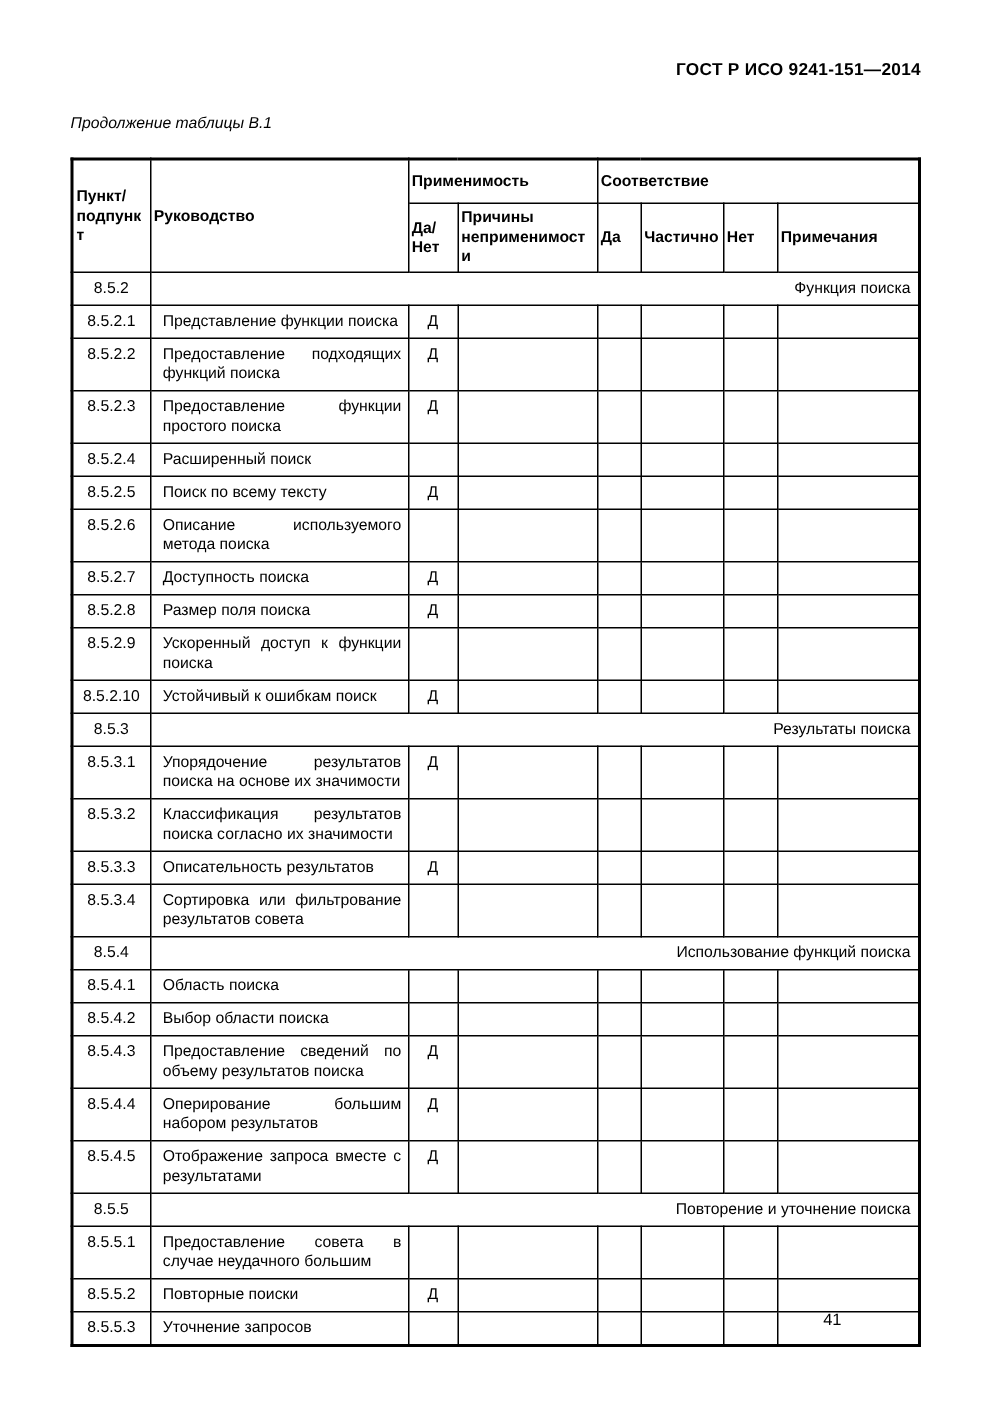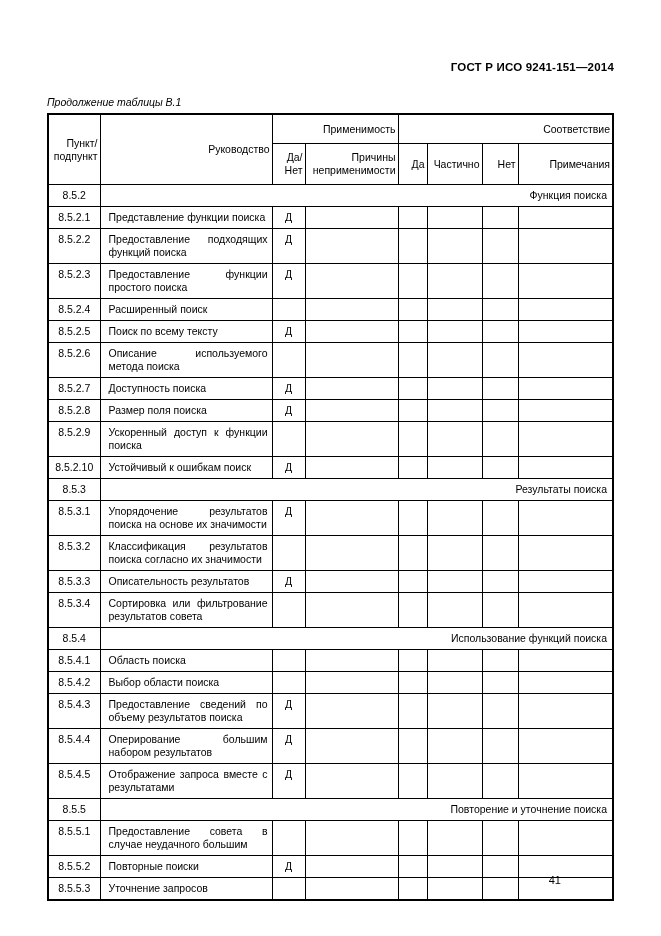--- a/index.html
+++ b/index.html
@@ -1,22 +1,22 @@
 <!DOCTYPE html>
 <html><head>
 <meta charset="utf-8">
 <style>
   html,body{margin:0;padding:0;background:#ffffff;}
   .page{position:relative;width:661px;height:936px;background:#ffffff;font-family:"Liberation Sans",sans-serif;color:#000;overflow:hidden;}
-  .content{padding:60px 47px 0 47px;}
+  .content{padding:40px 47px 0 47px;}
   .doc-header{text-align:right;font-weight:bold;font-size:11.5px;line-height:14px;letter-spacing:0.2px;}
-  .caption{font-style:italic;font-size:10.5px;margin-top:22px;margin-bottom:5px;}
+  .caption{font-style:italic;font-size:10.5px;margin-top:22px;margin-bottom:17px;}
   table.doc{border-collapse:collapse;table-layout:fixed;width:567px;border:2px solid #000;font-size:10.5px;line-height:13px;}
   .doc th,.doc td{border:1px solid #000;padding:4px 5px;vertical-align:top;overflow:hidden;word-wrap:break-word;}
-  .doc thead th{font-weight:normal;text-align:right;vertical-align:middle;padding:3px 2px;}
+  .doc thead th{font-weight:bold;text-align:left;vertical-align:middle;padding:3px 2px;}
   .doc thead tr.hdr-groups th{height:22px;}
   .doc thead tr.hdr-sub th{height:34px;}
   td.cell-id{text-align:center;padding-left:2px;padding-right:2px;}
   td.cell-guidance{text-align:justify;padding-left:8px;padding-right:4px;}
   td.cell-center{text-align:center;}
   tr.section-row td{font-weight:normal;}
   td.section-title{text-align:right;padding-left:10px;}
   .page-number{position:absolute;right:100px;bottom:50px;font-size:11px;}
 </style>
 </head>

